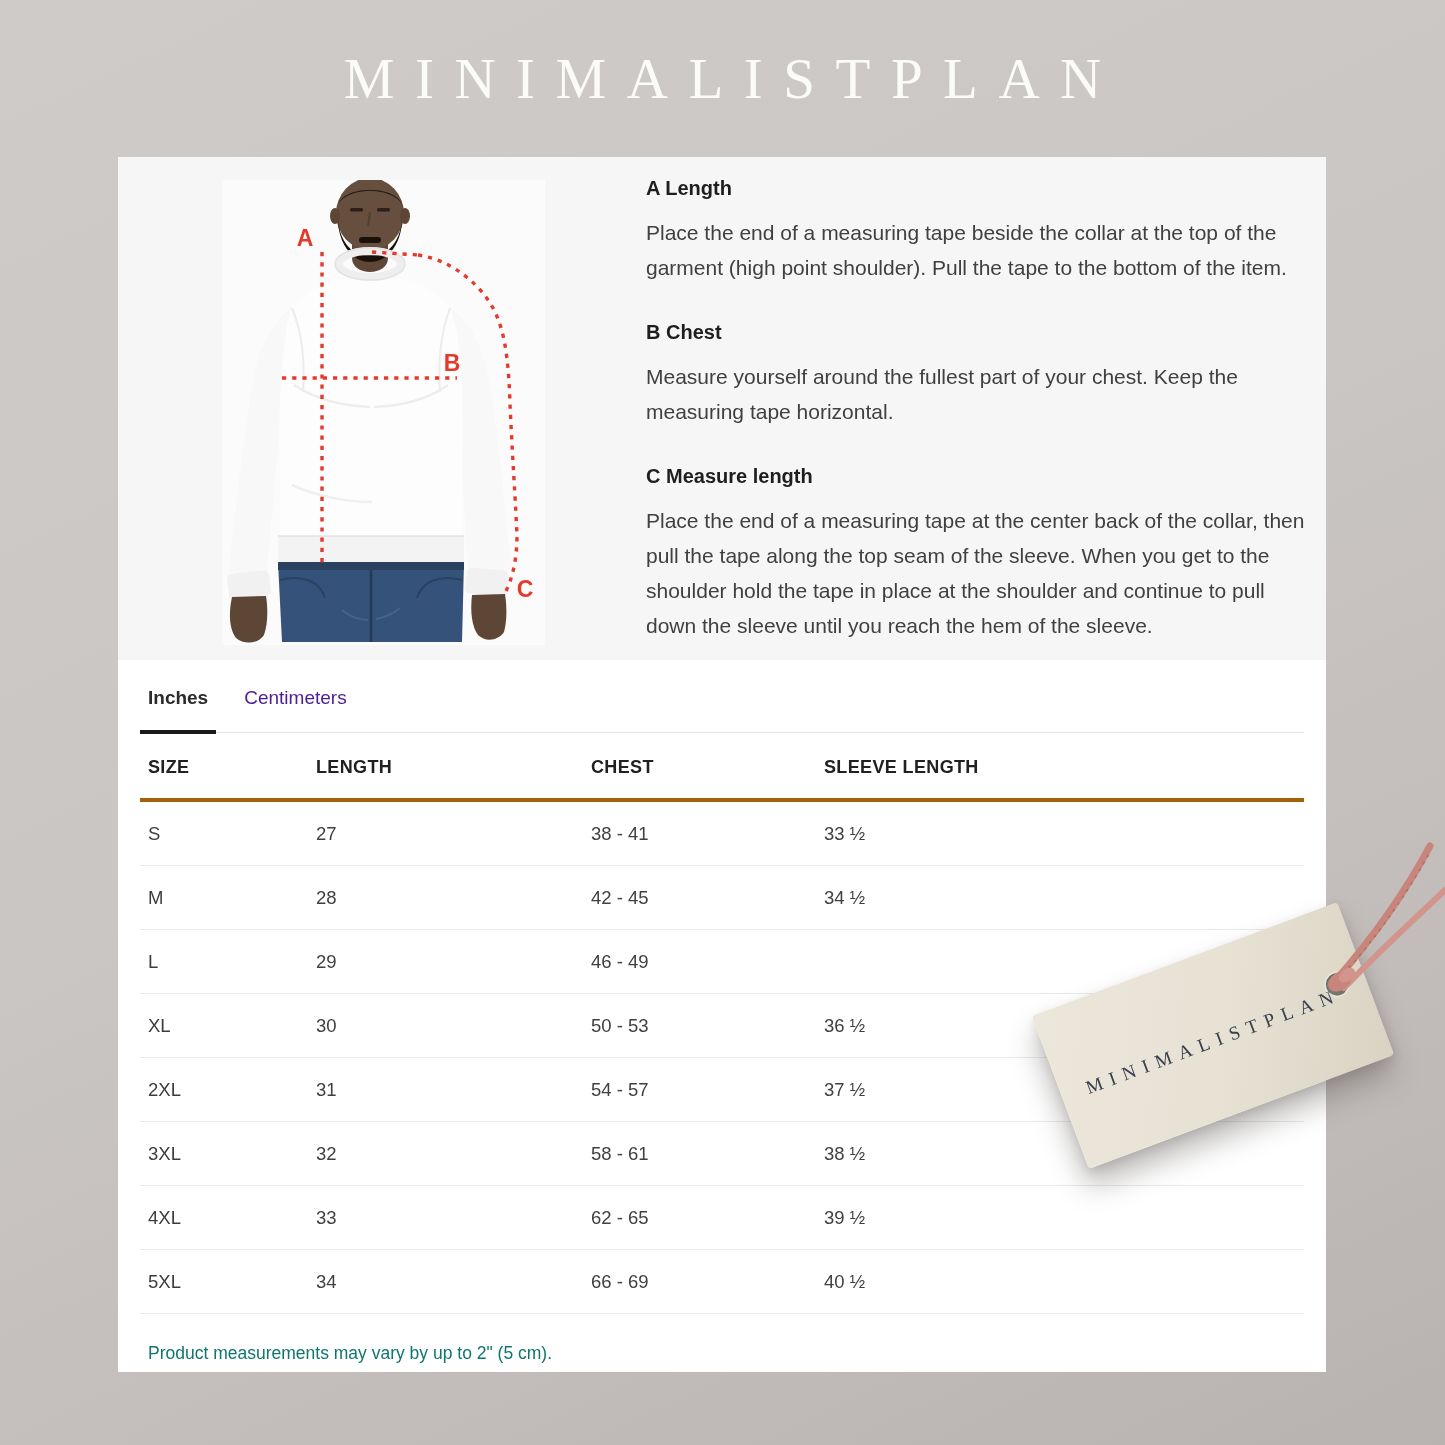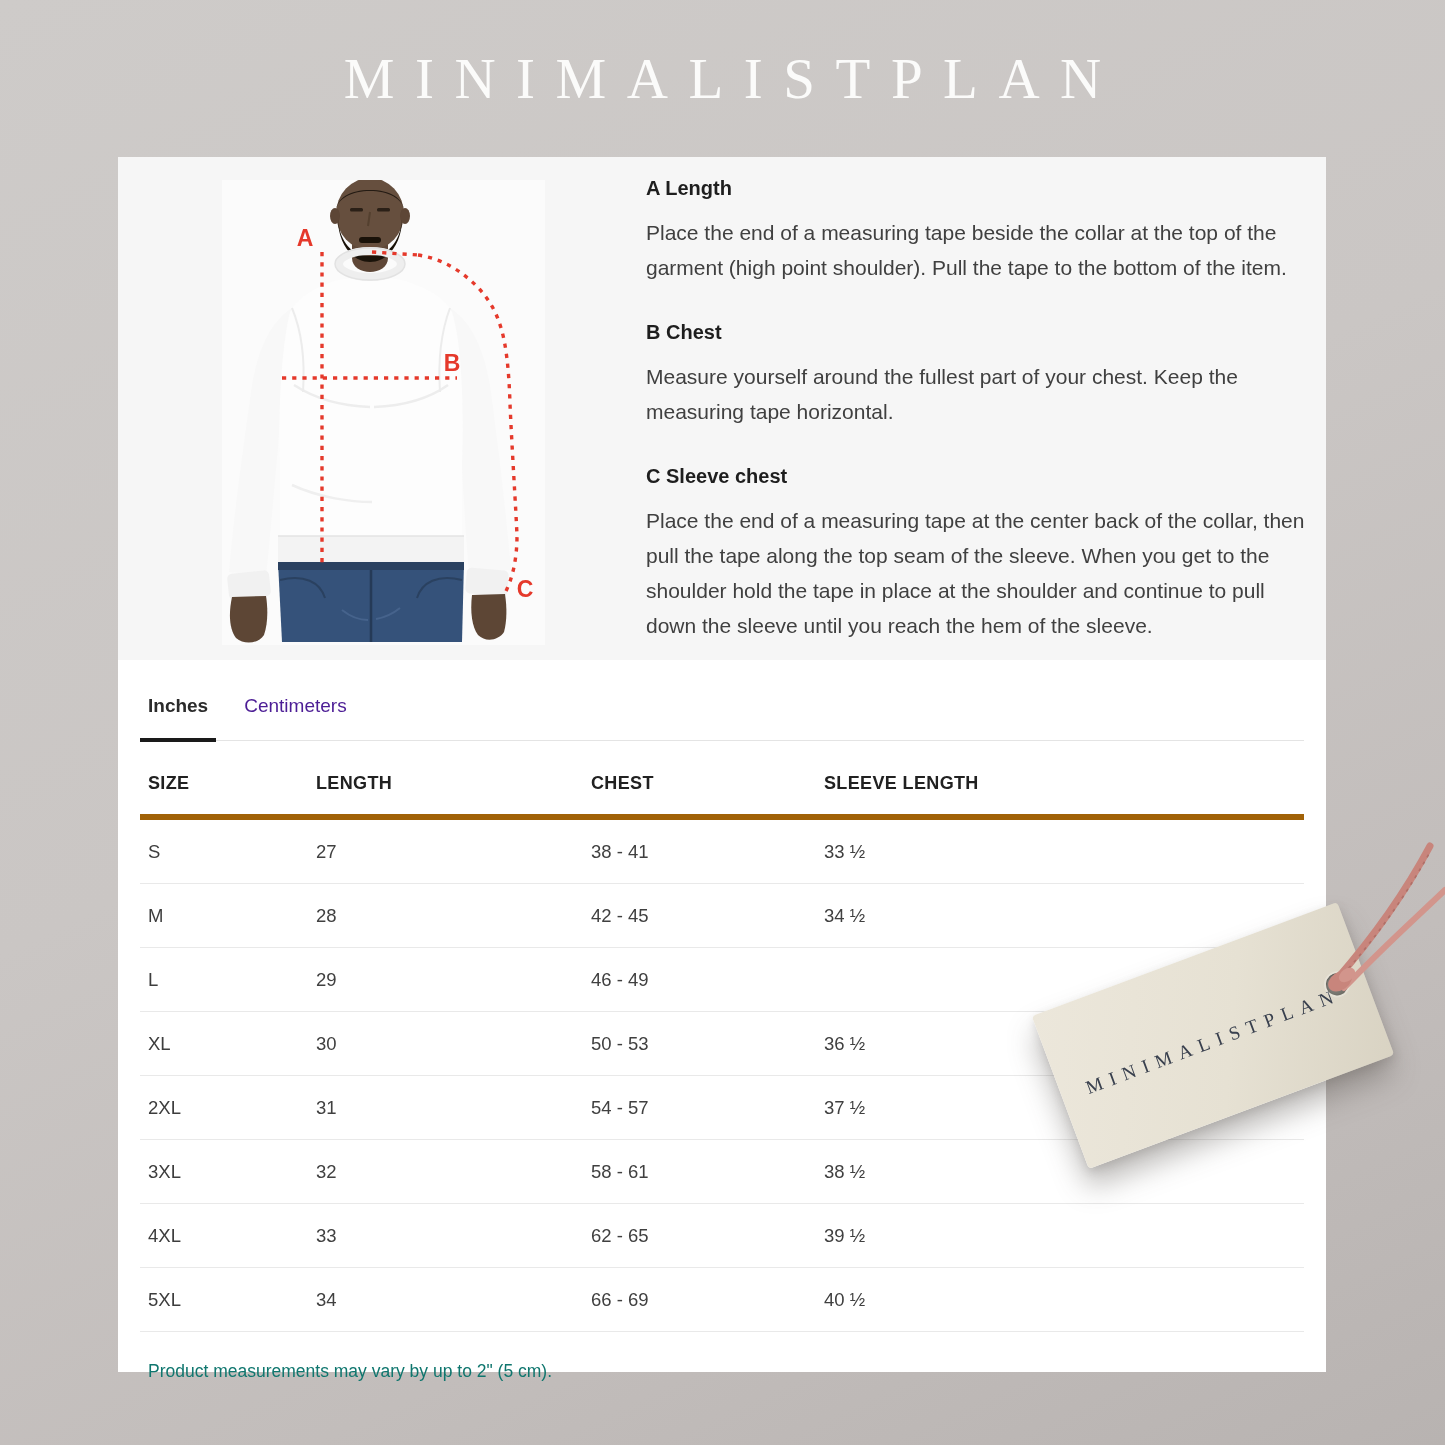--- a/index.html
+++ b/index.html
@@ -34,38 +34,38 @@
   .step-heading{
     font-size:20px;font-weight:700;color:#1e1e1e;
     margin:36px 0 15px 0;
   }
   .step-heading:first-child{margin-top:0;}
   .step-body{
     font-size:21px;line-height:35px;color:#404040;margin:0;
   }
   
   .tabs{
-    height:68px;margin:12px 22px;display:flex;align-items:center;gap:20px;
+    height:68px;margin:4px 22px;display:flex;align-items:center;gap:20px;
     border-bottom:1px solid #e4e4e4;background:#fff;
   }
   .tab{
     position:relative;height:100%;display:flex;align-items:center;
     padding:0 8px;font-size:19px;color:#4c1d95;cursor:pointer;
   }
   .tab.active{color:#2b2b2b;font-weight:700;}
   .tab.active::after{
     content:"";position:absolute;left:0;right:0;bottom:-2px;height:4px;background:#1a1a1a;
   }
   
   .size-table{margin:0 22px;}
   .t-head,.t-row{
     display:grid;grid-template-columns:168px 275px 233px 1fr;
     align-items:center;padding-left:8px;
   }
-  .t-head{height:61px;border-bottom:6px solid #a16207;}
+  .t-head{height:61px;border-bottom:4px solid #a16207;}
   .t-head .th{
     font-size:18px;font-weight:700;color:#212121;letter-spacing:.02em;
   }
   .t-row{height:63px;border-bottom:1px solid #e9e9e9;}
   .t-row .td{font-size:18.5px;color:#404040;}
   .t-row .td.size{color:#3d3d3d;}
   .footnote{
     margin:0 30px;padding-top:29px;font-size:17.5px;color:#0f766e;
   }
   
@@ -158,21 +158,21 @@
           <text x="230" y="191">B</text>
           <text x="303" y="417">C</text>
         </g>
       </svg>
     </div>
     <div class="instructions">
         <h3 class="step-heading">A Length</h3>
         <p class="step-body">Place the end of a measuring tape beside the collar at the top of the garment (high point shoulder). Pull the tape to the bottom of the item.</p>
         <h3 class="step-heading">B Chest</h3>
         <p class="step-body">Measure yourself around the fullest part of your chest. Keep the measuring tape horizontal.</p>
-        <h3 class="step-heading">C Sleeve chest</h3>
+        <h3 class="step-heading">C Measure length</h3>
         <p class="step-body">Place the end of a measuring tape at the center back of the collar, then pull the tape along the top seam of the sleeve. When you get to the shoulder hold the tape in place at the shoulder and continue to pull down the sleeve until you reach the hem of the sleeve.</p>
       </div>
   </div>
 
   <div class="tabs">
       <div class="tab active">Inches</div>
       <div class="tab">Centimeters</div>
     </div>
 
   <div class="size-table">

